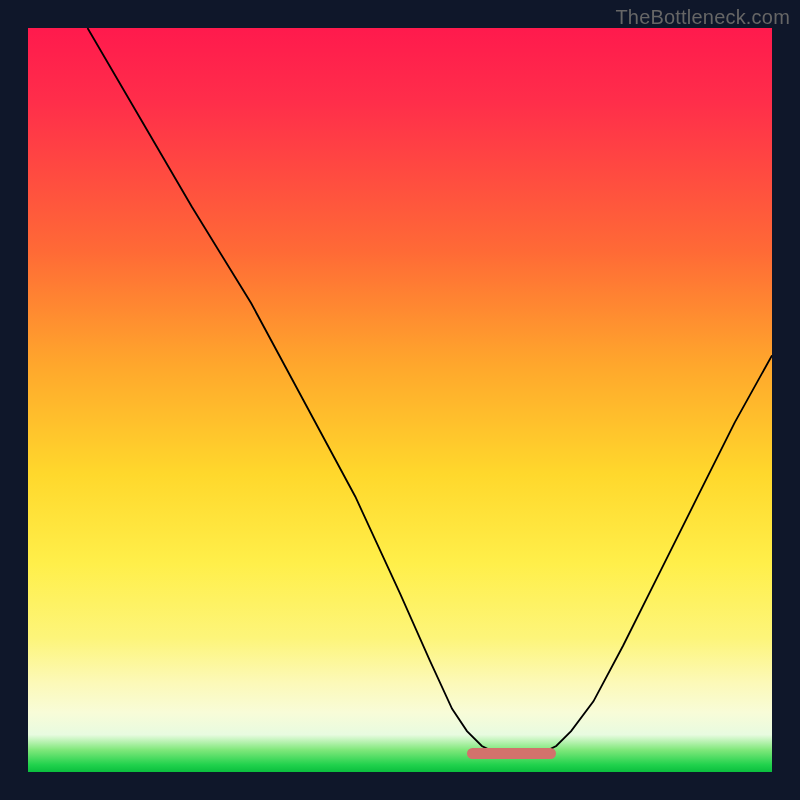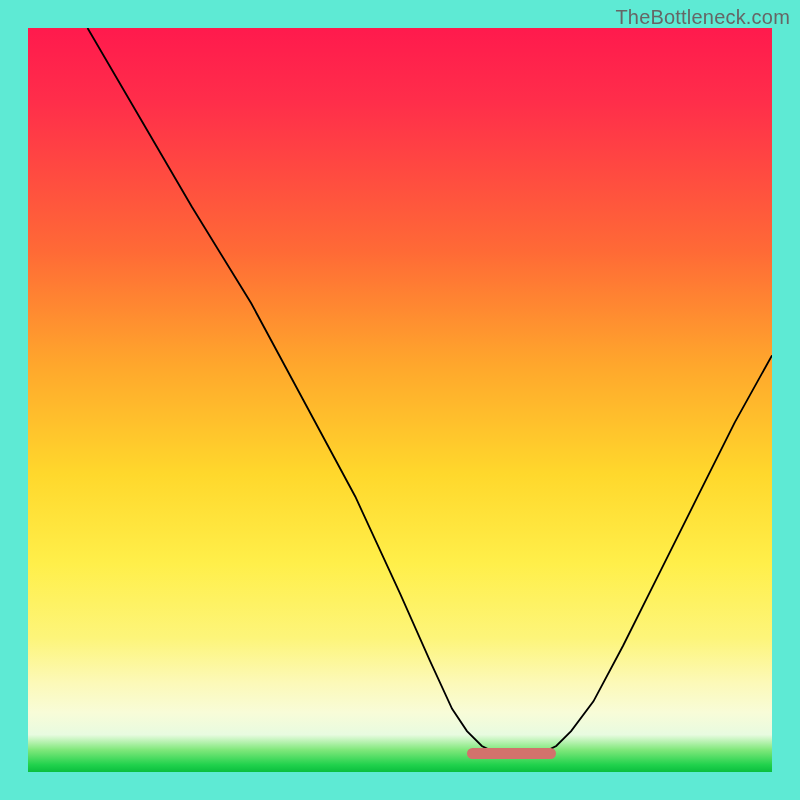--- a/index.html
+++ b/index.html
@@ -8,21 +8,21 @@
     width: 800px;
     height: 800px;
     background: #000;
     font-family: Arial, Helvetica, sans-serif;
     overflow: hidden;
   }
   .frame {
     position: relative;
     width: 800px;
     height: 800px;
-    background: #5eead4;
+    background: #0f172a;
   }
   .watermark {
     position: absolute;
     top: 6px;
     right: 10px;
     color: #666;
     font-size: 20px;
     letter-spacing: 0.2px;
     z-index: 5;
   }

